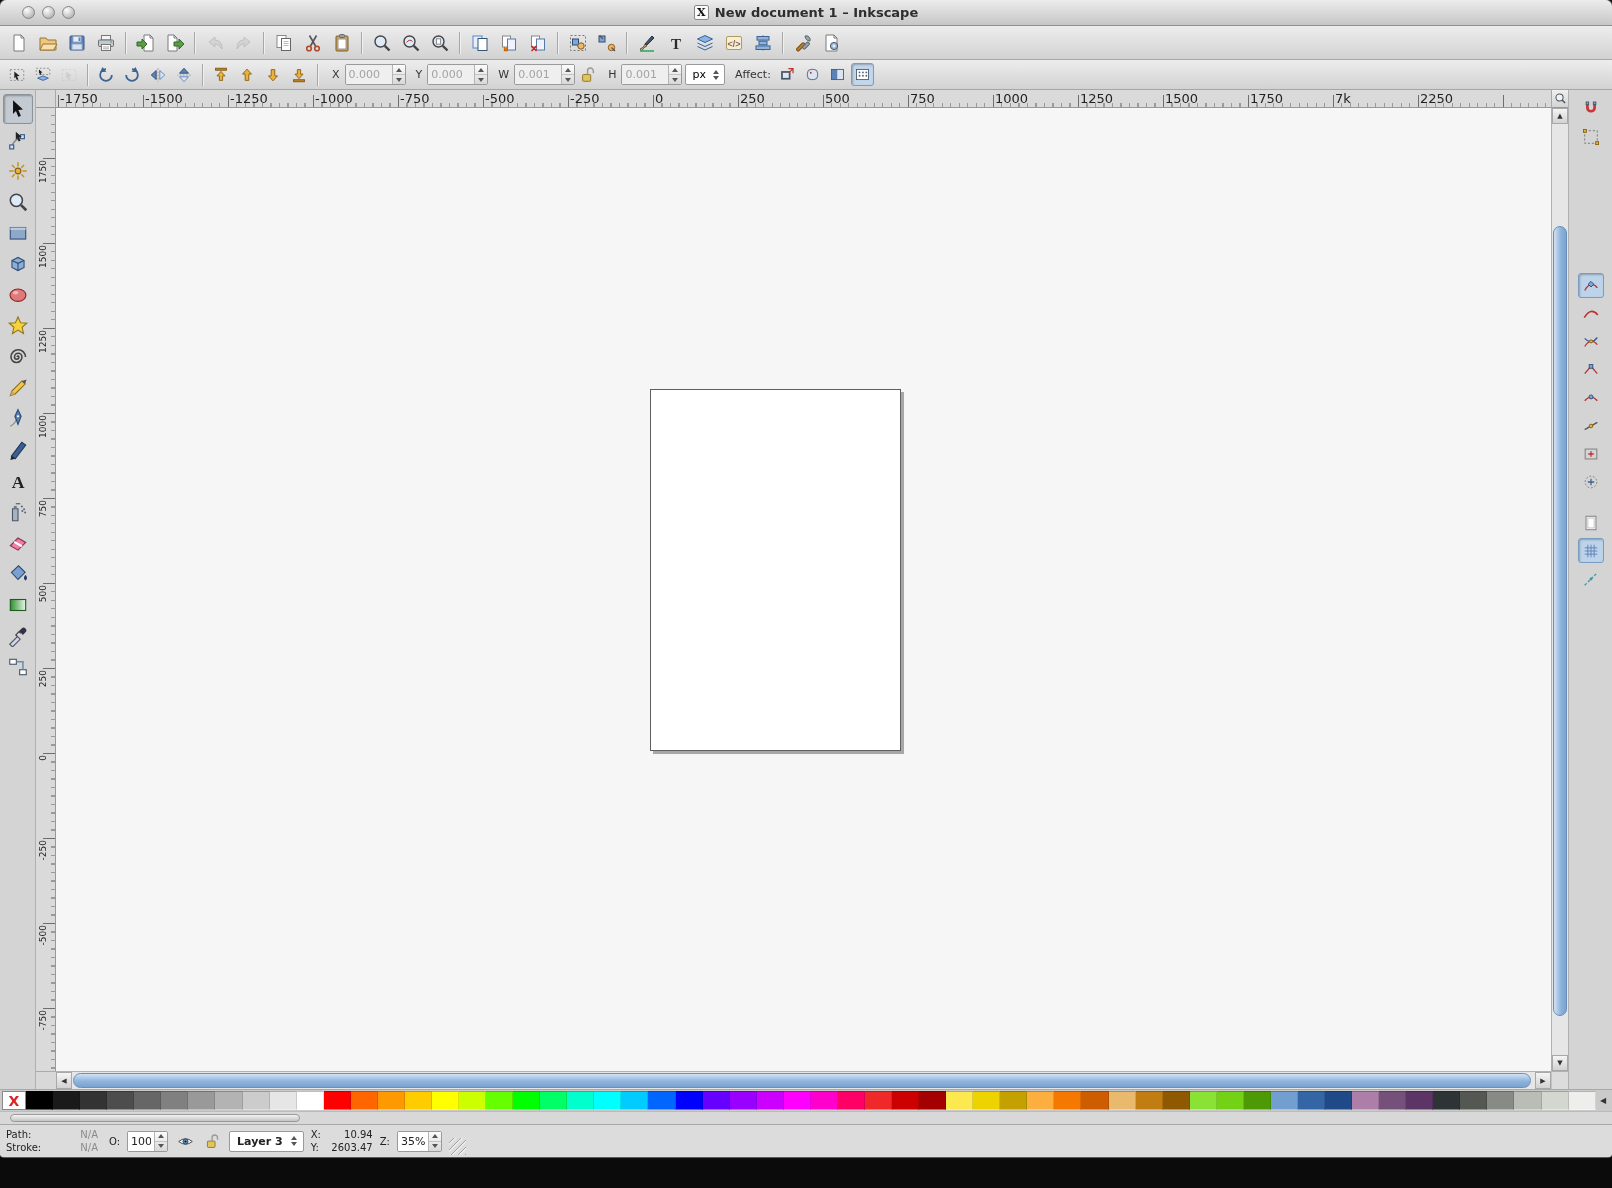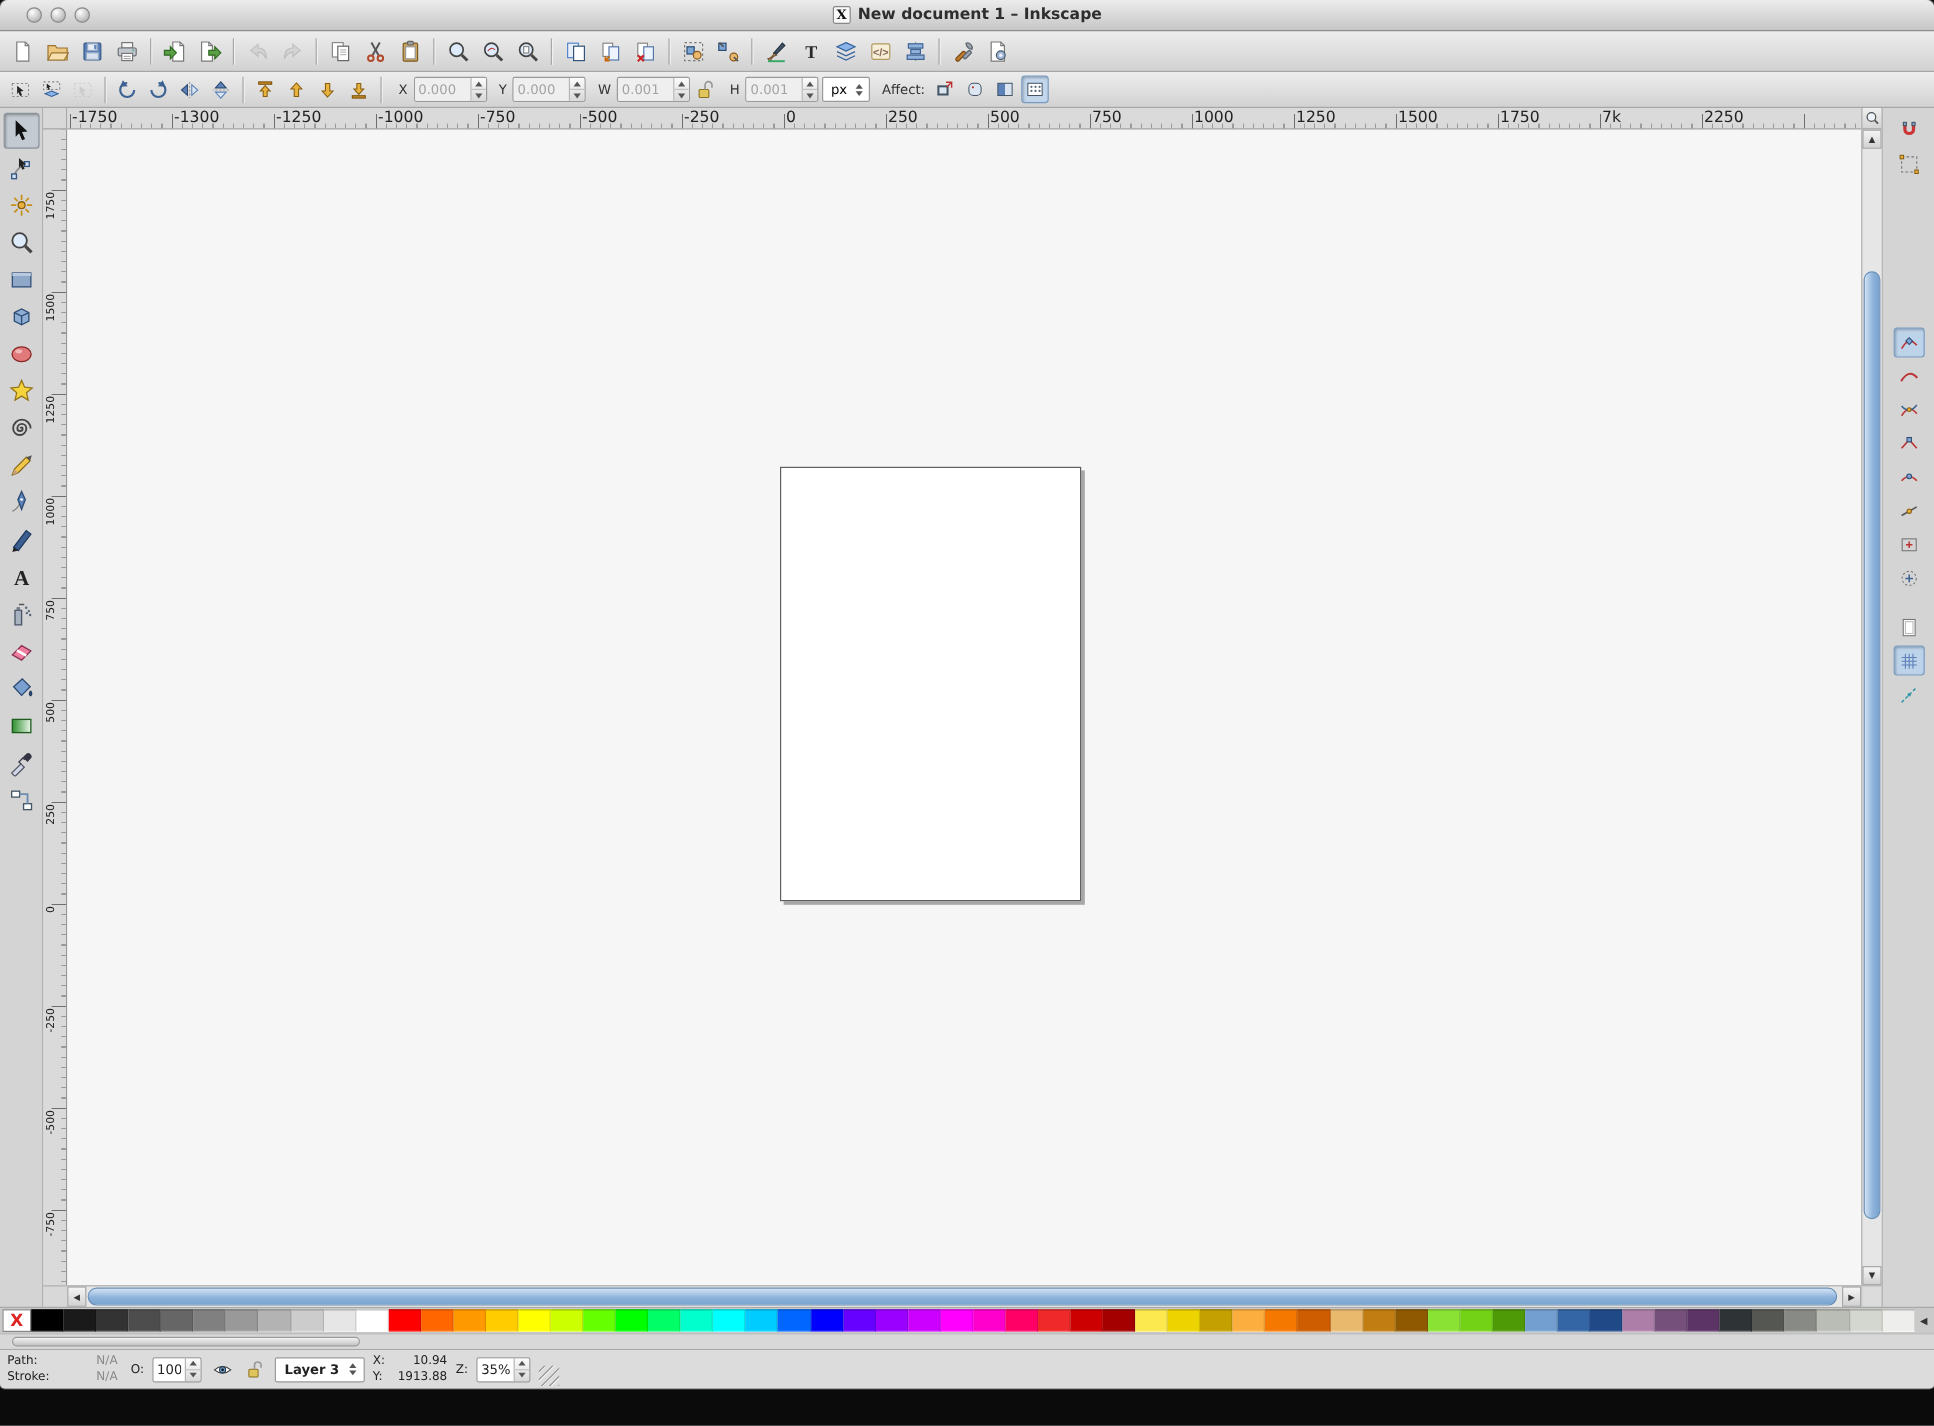--- a/index.html
+++ b/index.html
@@ -740,21 +740,21 @@
               </svg>
             </span>
           </div>
         </div>
 
     <div class="center">
       <div class="ruler-row">
         <div class="ruler-corner"></div>
         <div class="hruler" id="hruler">
               <span class="rtick" style="left: 4px;">-1750</span>
-              <span class="rtick" style="left: 89px;">-1300</span>
+              <span class="rtick" style="left: 89px;">-1500</span>
               <span class="rtick" style="left: 174px;">-1250</span>
               <span class="rtick" style="left: 259px;">-1000</span>
               <span class="rtick" style="left: 344px;">-750</span>
               <span class="rtick" style="left: 429px;">-500</span>
               <span class="rtick" style="left: 514px;">-250</span>
               <span class="rtick" style="left: 599px;">0</span>
               <span class="rtick" style="left: 684px;">250</span>
               <span class="rtick" style="left: 769px;">500</span>
               <span class="rtick" style="left: 854px;">750</span>
               <span class="rtick" style="left: 939px;">1000</span>
@@ -1028,21 +1028,21 @@
         </span>
     <span class="layer-combo">
           <span>Layer 3</span>
           <span class="combo-arrows">
             <i class="tri-up"></i>
             <i class="tri-down"></i>
           </span>
         </span>
     <div class="coords">
       <div><span class="cl">X:</span><span class="cv">10.94</span></div>
-      <div><span class="cl">Y:</span><span class="cv">1913.88</span></div>
+      <div><span class="cl">Y:</span><span class="cv">2603.47</span></div>
     </div>
     <span class="sm-label">Z:</span>
     <span class="spinbox small">
           <input readonly="" value="35%" style="">
           <span class="steppers">
             <span>
               <i class="tri-up"></i>
             </span>
             <span>
               <i class="tri-down"></i>

